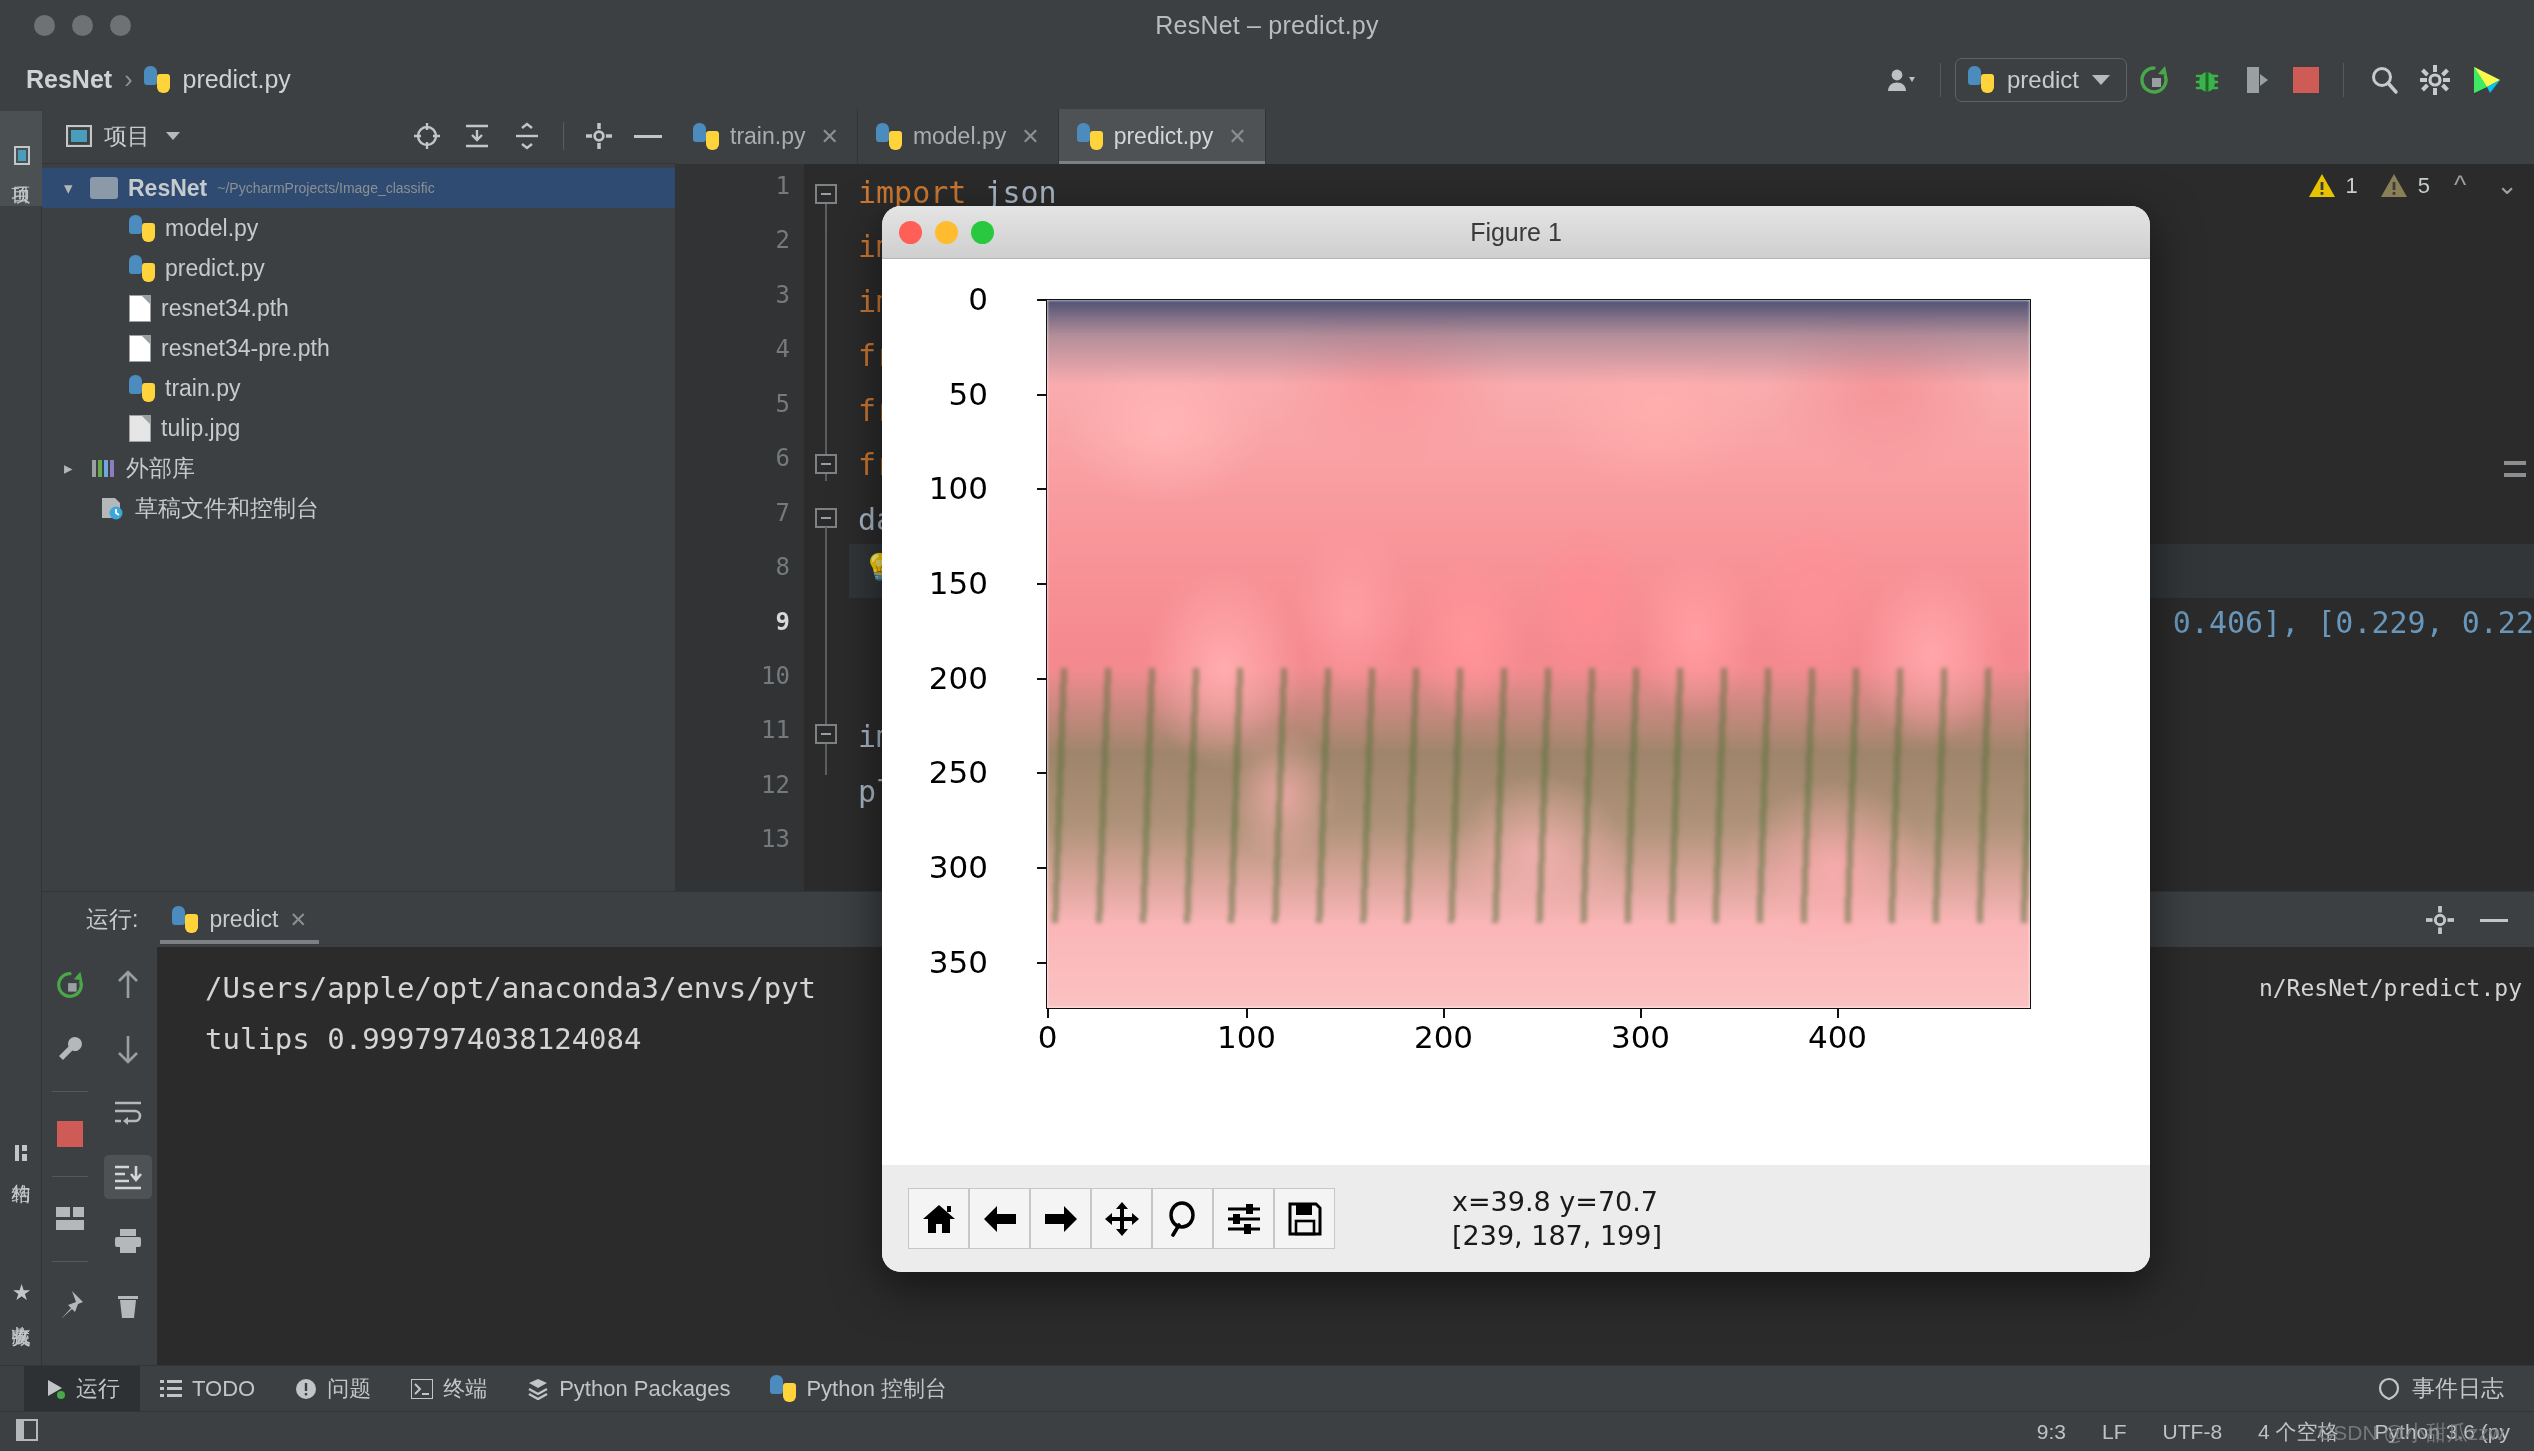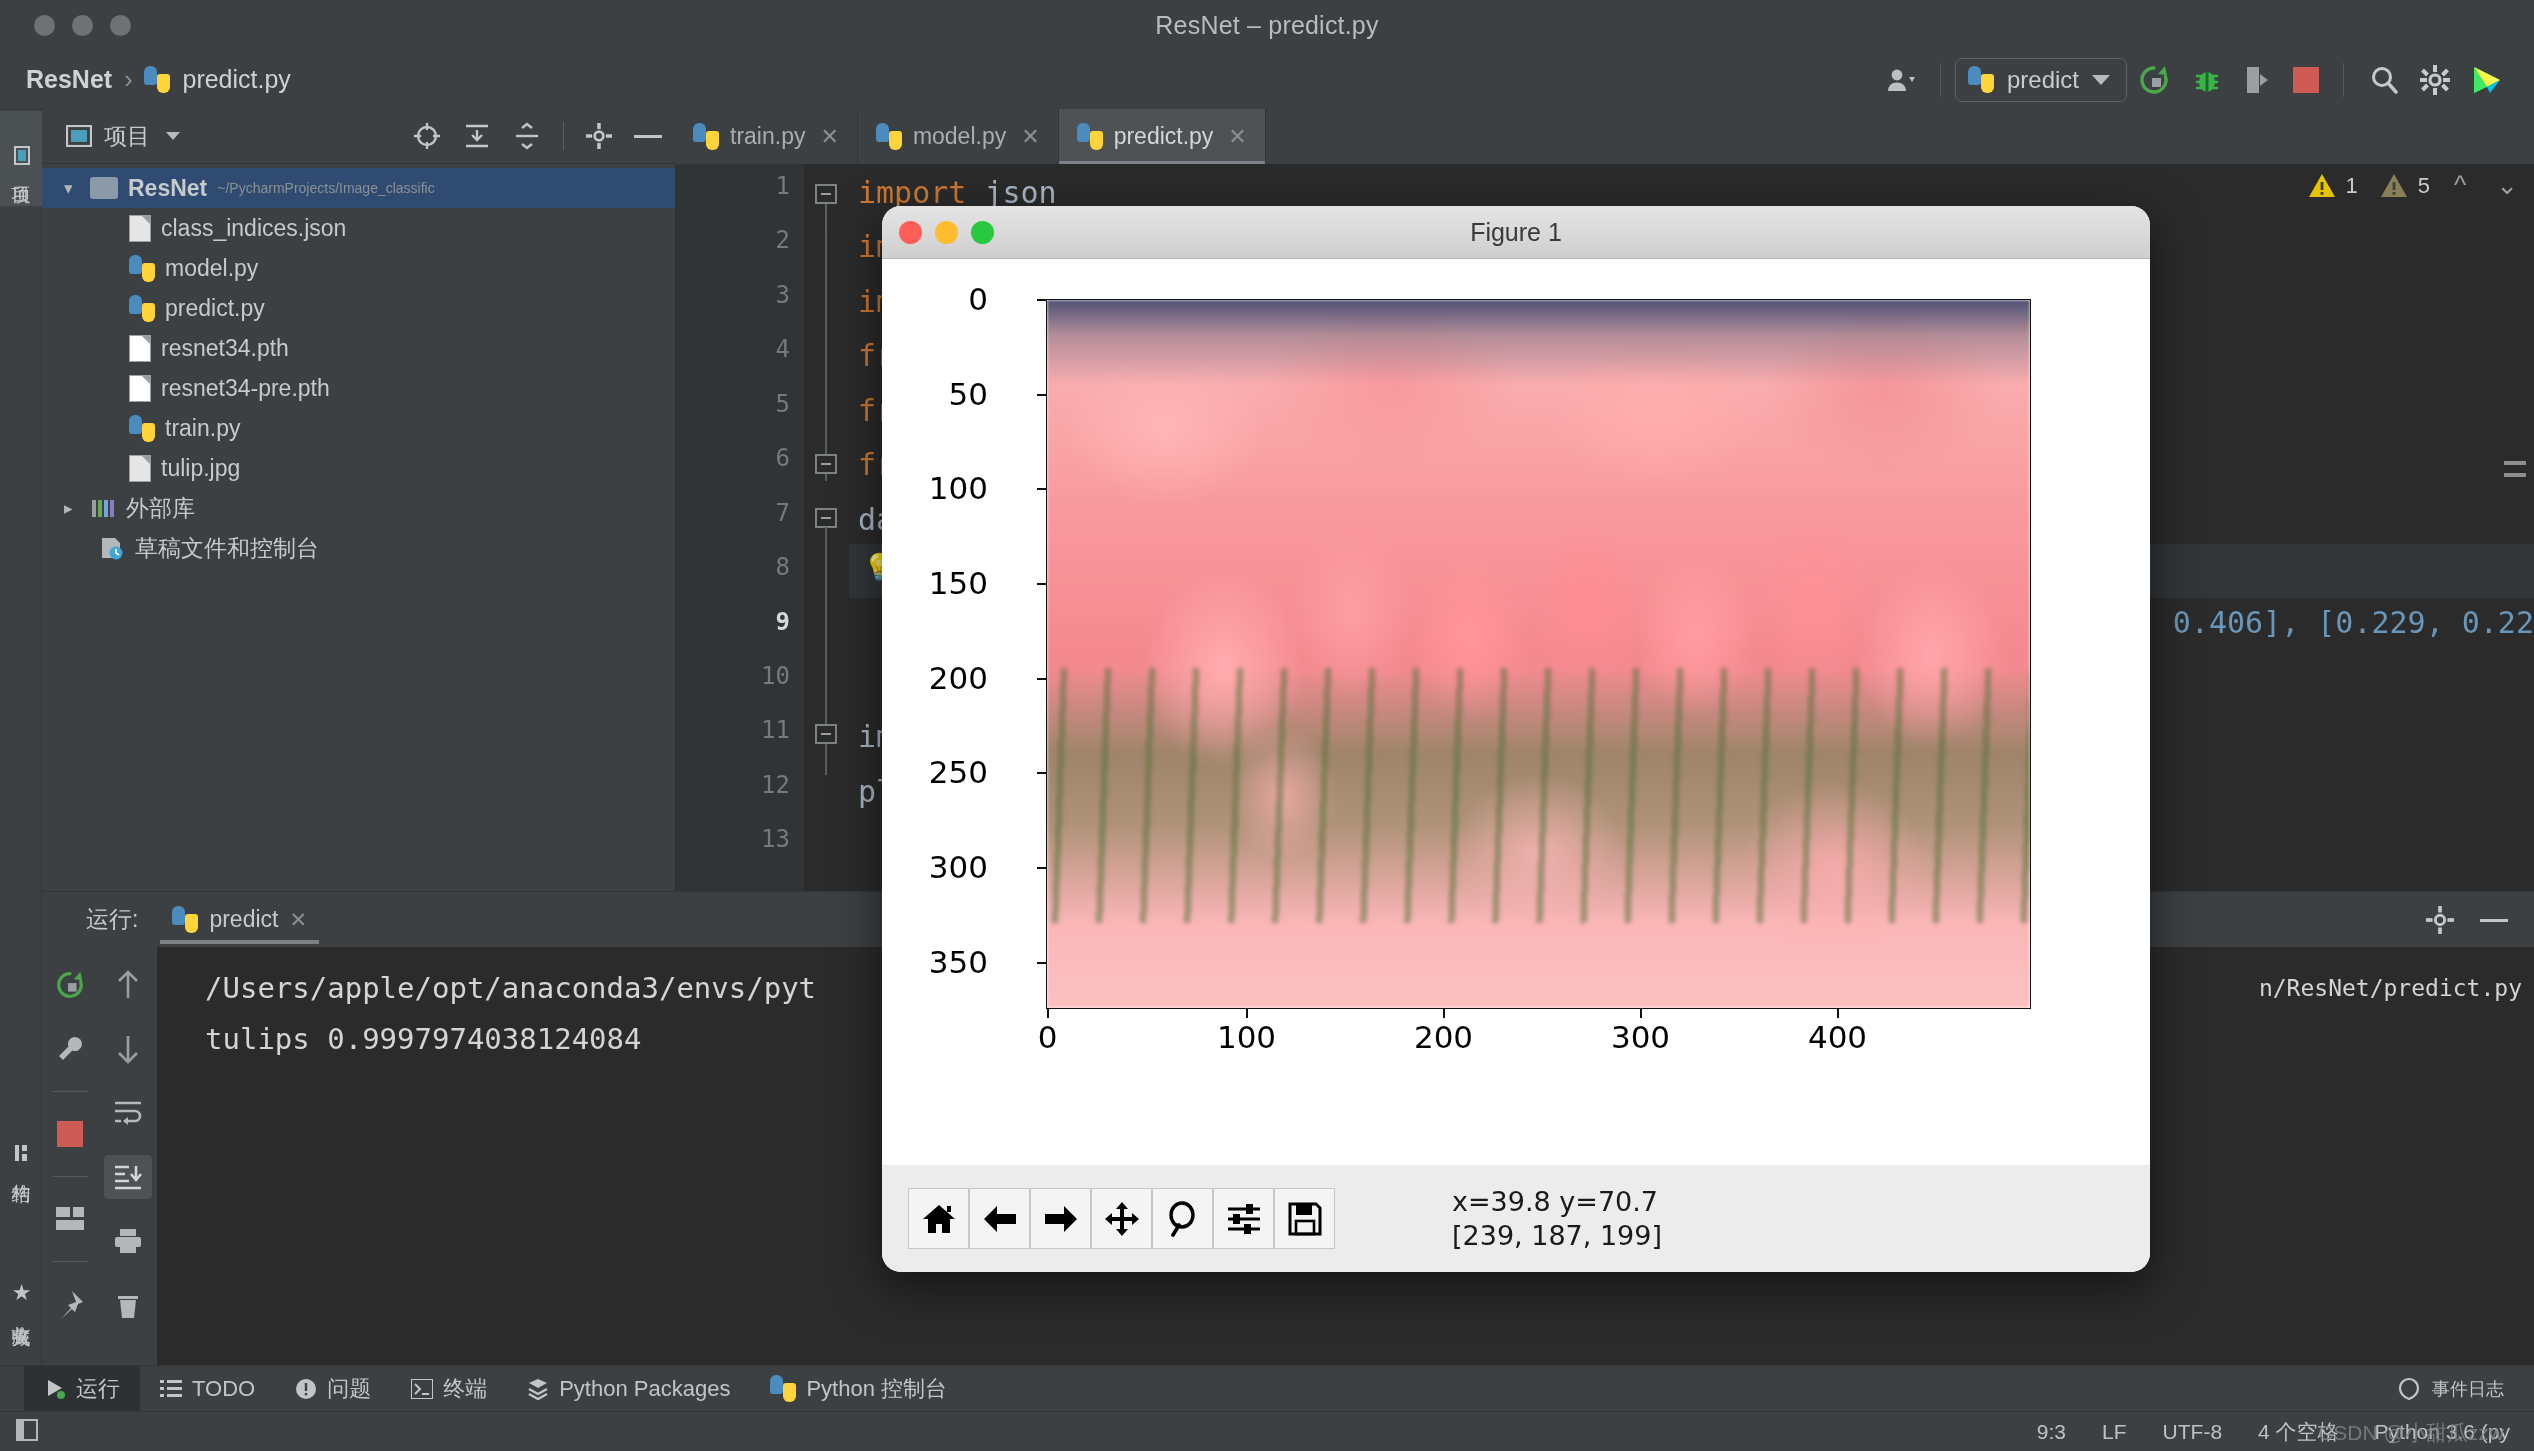--- a/index.html
+++ b/index.html
@@ -158,22 +158,22 @@
 
   
   .bottombar {
     position:absolute; left:0; bottom:40px; width:2534px; height:46px;
     background:#3c4043; border-top:1px solid #333639;
     display:flex; align-items:center;
   }
   .bb-item { display:flex; align-items:center; gap:10px; font-size:22px; color:#c2c5c7;
              height:46px; padding:0 20px; }
   .bb-item.active { background:#2e3133; }
-  .bb-right { margin-left:auto; display:flex; gap:11px; padding-right:30px;
-              font-size:18px; color:#c2c5c7; }
+  .bb-right { margin-left:auto; display:flex; align-items:center; gap:11px; padding-right:30px;
+              font-size:23px; color:#c2c5c7; }
   .statusbar {
     position:absolute; left:0; bottom:0; width:2534px; height:40px;
     background:#3c4043; border-top:1px solid #333639; display:flex; align-items:center;
   }
   .sb-left { padding-left:14px; }
   .sb-right { margin-left:auto; display:flex; align-items:center; gap:36px;
               font-size:21px; color:#bfc2c4; padding-right:24px; }
   .watermark { position:absolute; right:30px; bottom:4px; font-size:21px; color:#7e8285; opacity:.85; }
 
   
@@ -424,24 +424,20 @@
 
     <div class="proj-tree">
       <div class="trow sel" style="padding-left:22px;">
         <span class="arrow">▾</span>
         <span class="folder"></span>
         <span class="tw" style="font-weight:bold;">ResNet</span>
         <span class="path">~/PycharmProjects/Image_classific</span>
       </div>
 
       <div class="trow indent">
-        <span class="fileicon"></span>
-        <span class="tw">class_indices.json</span>
-      </div>
-      <div class="trow indent">
         <span class="pyicon"></span>
         <span class="tw">model.py</span>
       </div>
       <div class="trow indent">
         <span class="pyicon"></span>
         <span class="tw">predict.py</span>
       </div>
       <div class="trow indent">
         <span class="fileicon" style="background:#fff;"></span>
         <span class="tw">resnet34.pth</span>

